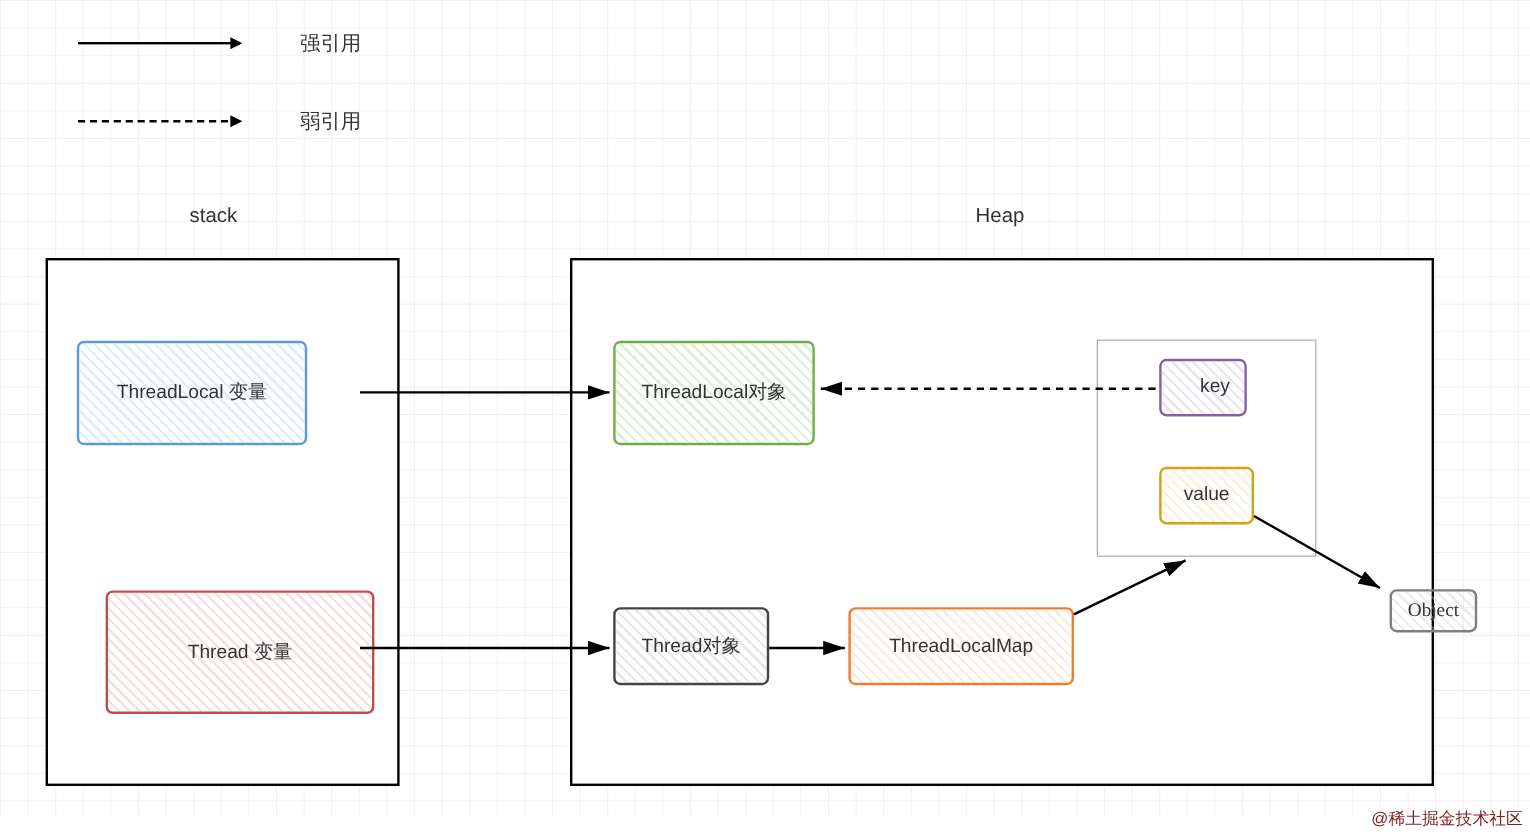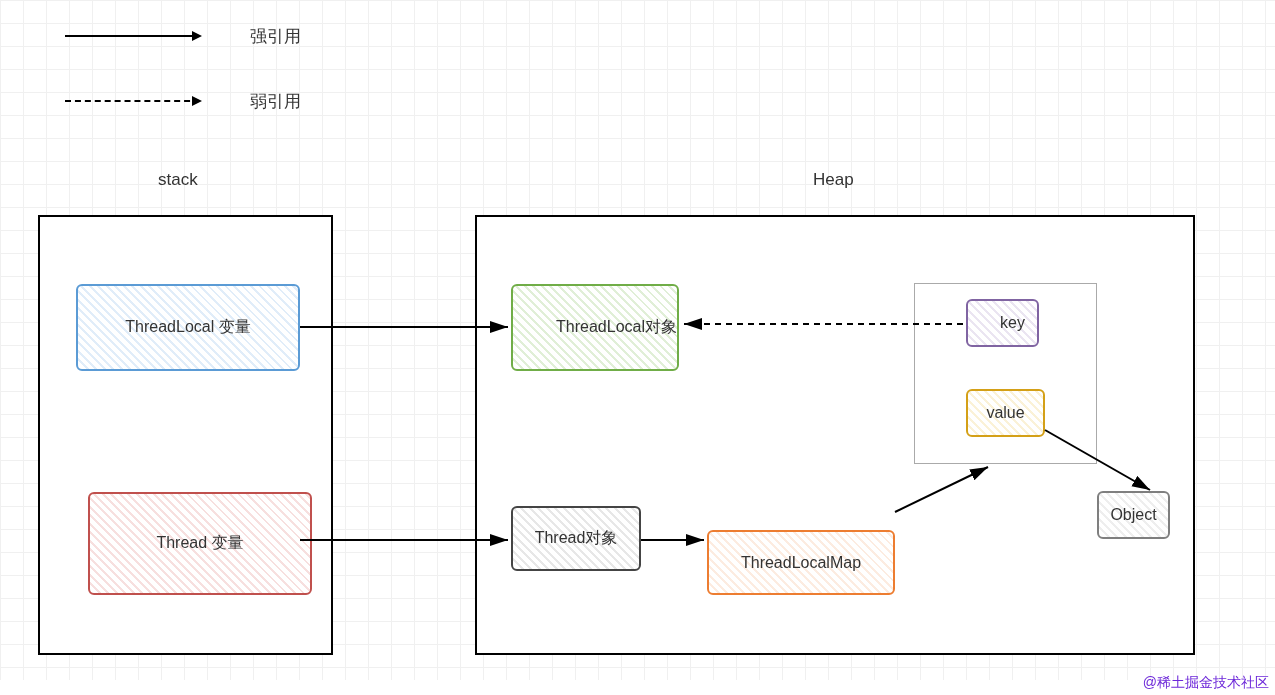--- a/index.html
+++ b/index.html
@@ -60,38 +60,38 @@
   position: absolute;
   top:0;left:0;right:0;bottom:0;
   opacity: 0.35;
   pointer-events: none;
 }
 .node span { position: relative; z-index: 1; }
 .n-blue { border-color:#5b9bd5; }
 .n-blue .hatch { background: repeating-linear-gradient(45deg,#a8cbee 0,#a8cbee 2px,transparent 2px,transparent 6px); }
 .n-red { border-color:#c0504d;margin-left:12px; }
 .n-red .hatch { background: repeating-linear-gradient(45deg,#e8a5a3 0,#e8a5a3 2px,transparent 2px,transparent 6px); }
-.n-green { border-color:#70ad47;justify-content:flex-end; }
+.n-green { border-color:#70ad47; }
 .n-green .hatch { background: repeating-linear-gradient(45deg,#a8d18d 0,#a8d18d 2px,transparent 2px,transparent 6px); }
 .n-purple { border-color:#8064a2;padding-left:20px; }
 .n-purple .hatch { background: repeating-linear-gradient(45deg,#c5b5d8 0,#c5b5d8 2px,transparent 2px,transparent 6px); }
 .n-yellow { border-color:#d4a017;align-items:center; }
 .n-yellow .hatch { background: repeating-linear-gradient(45deg,#f2d98d 0,#f2d98d 2px,transparent 2px,transparent 6px); }
 .n-dark { border-color:#444; }
 .n-dark .hatch { background: repeating-linear-gradient(45deg,#bbb 0,#bbb 2px,transparent 2px,transparent 6px); }
 .n-orange { border-color:#ed7d31; }
 .n-orange .hatch { background: repeating-linear-gradient(45deg,#f7c8a8 0,#f7c8a8 2px,transparent 2px,transparent 6px); }
 .n-gray { border-color:#7f7f7f; }
 .n-gray .hatch { background: repeating-linear-gradient(45deg,#cfcfcf 0,#cfcfcf 2px,transparent 2px,transparent 6px); }
 svg.overlay { position:absolute; top:0; left:0; pointer-events:none; }
 .watermark {
   position: absolute;
   right: 6px;
   bottom: 3px;
-  color: #6d28d9;
+  color: #7f1d1d;
   font-size: 14px;
   text-align: center;
 }
 </style>
 </head>
 <body>
 
 <div class="grid-bg"></div>
 
 <div class="legend-line" style="left:65px; top:35px;"></div>
@@ -102,56 +102,56 @@
 <div class="label" style="left:158px; top:170px;">stack</div>
 <div class="label" style="left:813px; top:170px;">Heap</div>
 <div class="label" style="left:980px; top:255px;">Entry</div>
 
 <div class="container" style="left:38px; top:215px; width:295px; height:440px;"></div>
 
 <div class="container" style="left:475px; top:215px; width:720px; height:440px;"></div>
 
 <div class="entry-box" style="left:914px; top:283px; width:183px; height:181px;"></div>
 
-<div class="node n-blue" style="left:76px; top:284px; width:224px; height:87px;">
+<div class="node n-blue" style="left:64px; top:284px; width:192px; height:87px;">
   <div class="hatch"></div>
     <span>ThreadLocal 变量</span>
 </div>
 
 <div class="node n-red" style="left:76px; top:492px; width:224px; height:103px;">
   <div class="hatch"></div>
     <span>Thread 变量</span>
 </div>
 
 <div class="node n-green" style="left:511px; top:284px; width:168px; height:87px;">
   <div class="hatch"></div>
     <span>ThreadLocal对象</span>
 </div>
 
 <div class="node n-dark" style="left:511px; top:506px; width:130px; height:65px;align-items:center;">
   <div class="hatch"></div>
     <span>Thread对象</span>
 </div>
 
-<div class="node n-orange" style="left:707px; top:506px; width:188px; height:65px;margin-top:24px;">
+<div class="node n-orange" style="left:707px; top:506px; width:188px; height:65px;">
   <div class="hatch"></div>
     <span>ThreadLocalMap</span>
 </div>
 
 <div class="node n-purple" style="left:966px; top:299px; width:73px; height:48px;">
   <div class="hatch"></div>
     <span>key</span>
 </div>
 
 <div class="node n-yellow" style="left:966px; top:389px; width:79px; height:48px;">
   <div class="hatch"></div>
     <span>value</span>
 </div>
 
-<div class="node n-gray" style="left:1097px; top:491px; width:73px; height:48px;">
+<div class="node n-gray" style="left:1158px; top:491px; width:73px; height:36px;font-family:Liberation Serif, serif;">
   <div class="hatch"></div>
     <span>Object</span>
 </div>
 
 <svg class="overlay" width="1275" height="695">
   <defs>
     <marker id="arr" markerWidth="10" markerHeight="10" refX="9" refY="3" orient="auto">
       <path d="M0,0 L9,3 L0,6 Z" fill="#000"></path>
     </marker>
   </defs>

